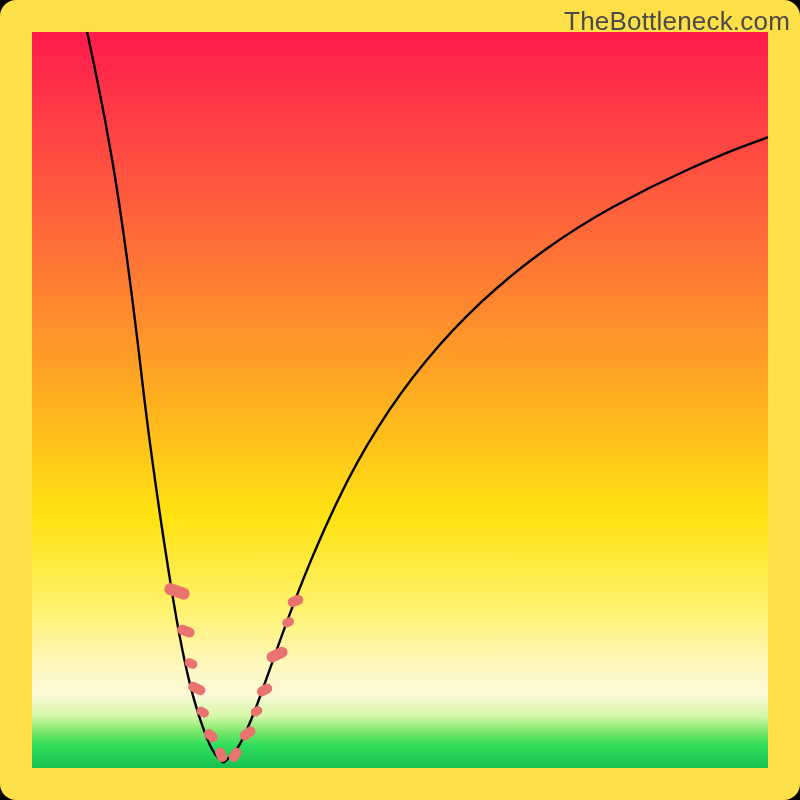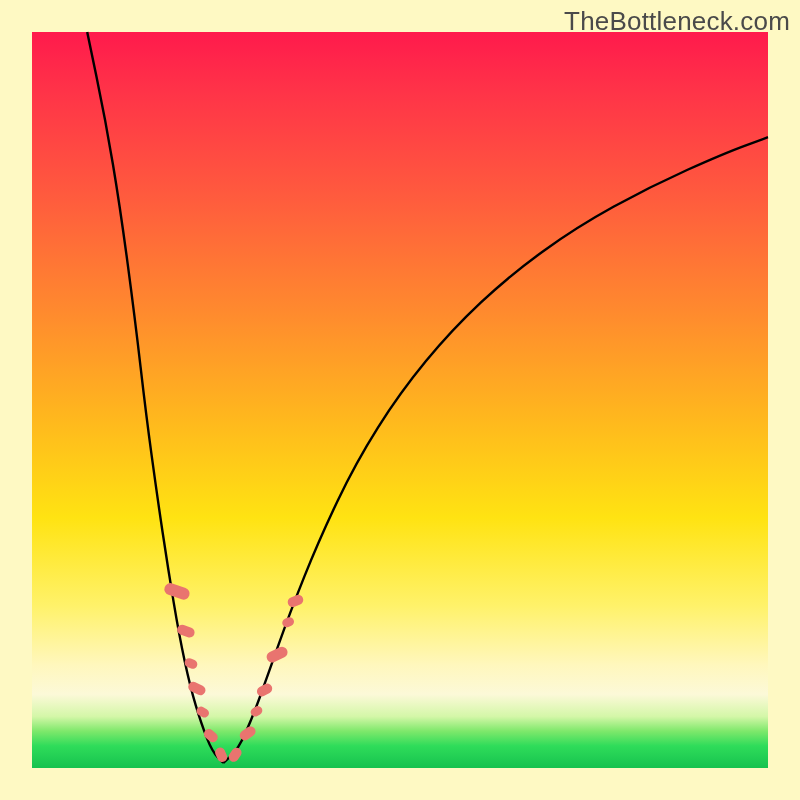--- a/index.html
+++ b/index.html
@@ -10,21 +10,22 @@
     overflow: hidden;
     background: #000;
     font-family: Arial, Helvetica, sans-serif;
   }
   .frame {
     position: absolute;
     left: 0;
     top: 0;
     width: 800px;
     height: 800px;
-    background: #fef9c3;
+    background: #fde047;
+    border-radius: 16px;
   }
   .plot {
     position: absolute;
     left: 32px;
     top: 32px;
     width: 736px;
     height: 736px;
     
     background: linear-gradient(
       to bottom,

